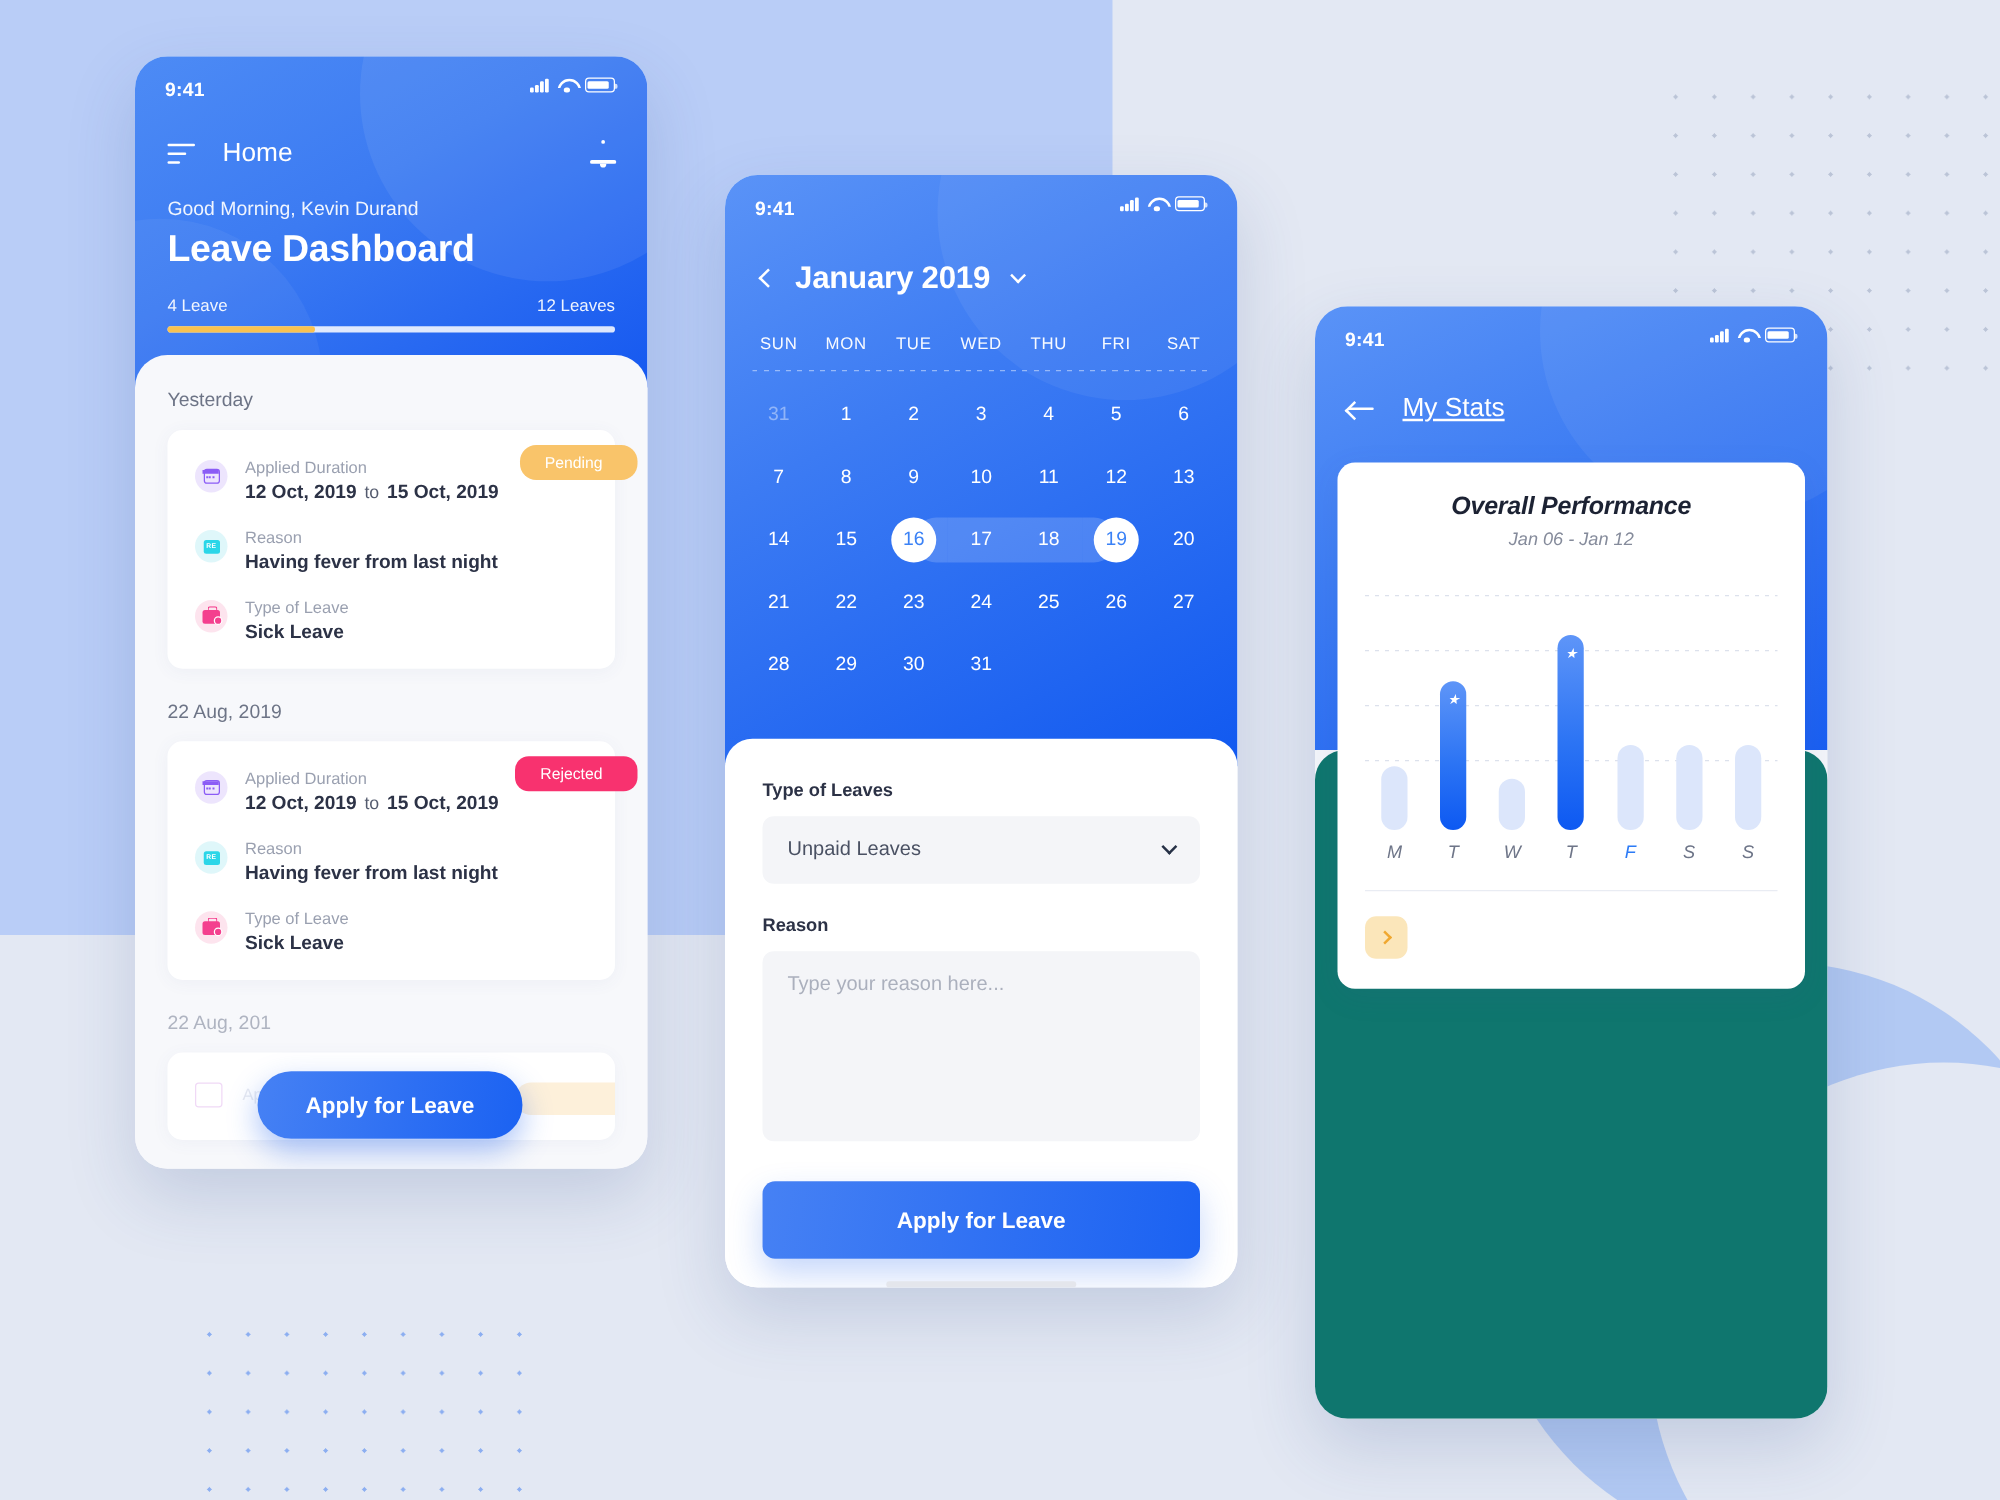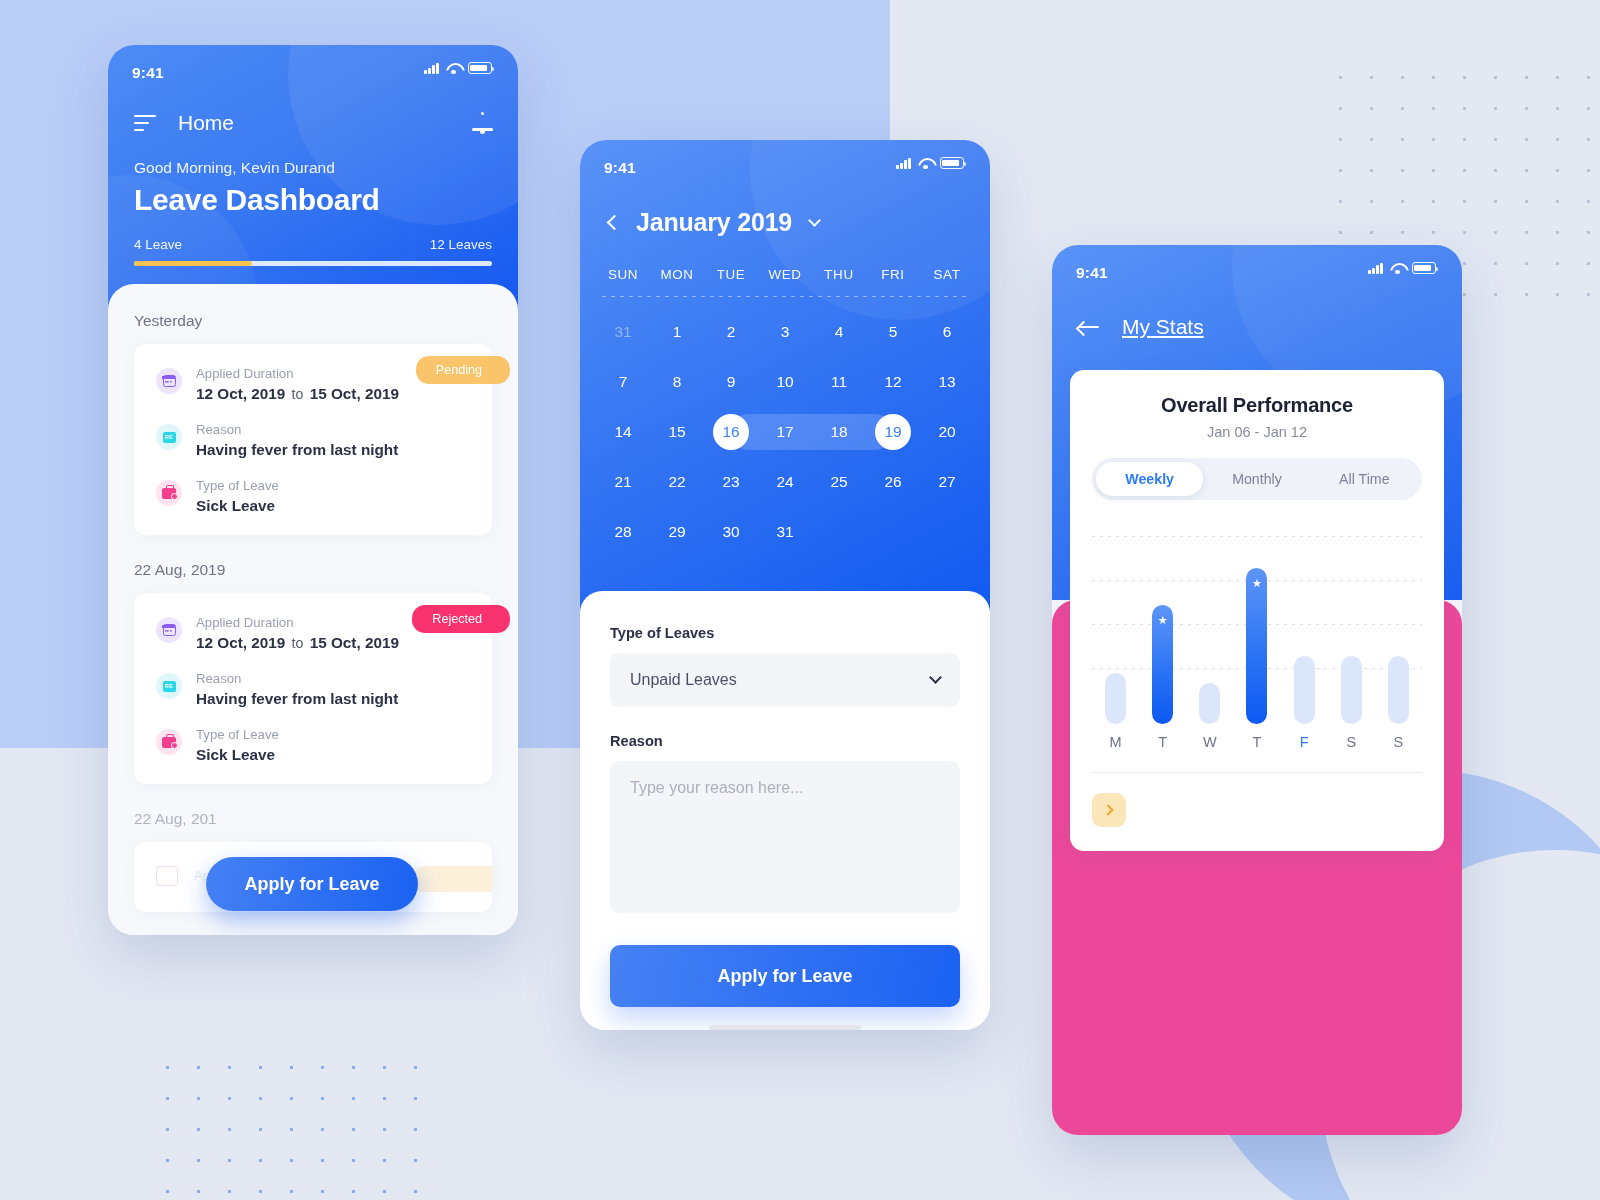--- a/index.html
+++ b/index.html
@@ -155,21 +155,21 @@
   .glyph-typ::after{ content:""; position:absolute; right:-1.5px; bottom:-1.5px; width:5px; height:5px;
     background:#F43F8E; border:1.5px solid #fff; border-radius:50%;}
   .lc-lbl{ color:#9AA0B0; font-size:13.2px; margin-bottom:4px; }
   .lc-val{ color:#2C3246; font-size:15.3px; font-weight:bold; }
   .lc-val .to{ font-weight:normal; color:#545B6E; font-size:14.2px; padding:0 2px;}
   .badge{
     position:absolute; right:-18px; top:12px; color:#fff; font-size:12.6px;
     padding:7px 28px 7px 20px; border-radius:13px;
   }
   .badge.pending{ background:#F9C46A; }
-  .badge.rejected{ background:#F8326F; }
+  .badge.rejected{ background:#F8326F;border-radius:11px; }
 
   .apply-fab{
     position:absolute; left:98px; top:812px; width:212px; height:54px;
     border-radius:27px; color:#fff; font-size:18px; font-weight:bold;
     display:flex; align-items:center; justify-content:center;
     background:linear-gradient(100deg,#4681F4 0%,#1B62F2 100%);
     box-shadow:0 10px 24px rgba(33,99,240,.38);
     z-index:9;
   }
   .ghost-card{
@@ -251,21 +251,21 @@
   }
   .backrow{ display:flex; align-items:center; gap:22px; padding:24px 26px 0 26px; position:relative; z-index:2;}
   .ic-arrowL{ position:relative; width:22px; height:14px; }
   .ic-arrowL::before{ content:""; position:absolute; left:0; top:6px; width:21px; height:2.1px; background:#fff; border-radius:2px;}
   .ic-arrowL::after{ content:""; position:absolute; left:0px; top:2.6px; width:9px; height:9px;
     border-left:2.1px solid #fff; border-bottom:2.1px solid #fff; transform:rotate(45deg);}
   .st-title{ color:#fff; font-size:21px;text-decoration:underline; }
 
   #phone-stats .st-body{
     position:absolute; left:0; right:0; top:355px; bottom:0;
-    background:#ec4899; border-radius:24px 24px 0 0; padding:0;
+    background:#0f766e; border-radius:24px 24px 0 0; padding:0;font-style:italic;
   }
   .perf-card{
     position:absolute; left:18px; top:-230px; right:18px;
     background:#fff; border-radius:14px; padding:24px 22px 0 22px;
     box-shadow:0 6px 24px rgba(66,92,150,.09);
   }
   .perf-title{ text-align:center; color:#1C2233; font-size:20px; font-weight:bold; letter-spacing:-.2px;}
   .perf-sub{ text-align:center; color:#858B9B; font-size:14.5px; margin-top:7px; }
   .seg{
     margin-top:18px; height:42px; background:#EFF2F8; border-radius:21px;
@@ -553,25 +553,20 @@
       <span class="ic-arrowL"></span>
       <span class="st-title">My Stats</span>
     </div>
   </div>
 
   <div class="st-body">
 
     <div class="perf-card">
       <div class="perf-title">Overall Performance</div>
       <div class="perf-sub">Jan 06 - Jan 12</div>
-      <div class="seg" id="seg-tabs">
-          <div class="active">Weekly</div>
-          <div>Monthly</div>
-          <div>All Time</div>
-        </div>
 
       <div class="chart">
         <div class="gl" style="top:12px"></div>
         <div class="gl" style="top:56px"></div>
         <div class="gl" style="top:100px"></div>
         <div class="gl" style="top:144px"></div>
         <div class="bars" id="chart-bars">
             <div class="bar-wrap">
               <div class="bar" style="height: 51px;"></div>
             </div>

